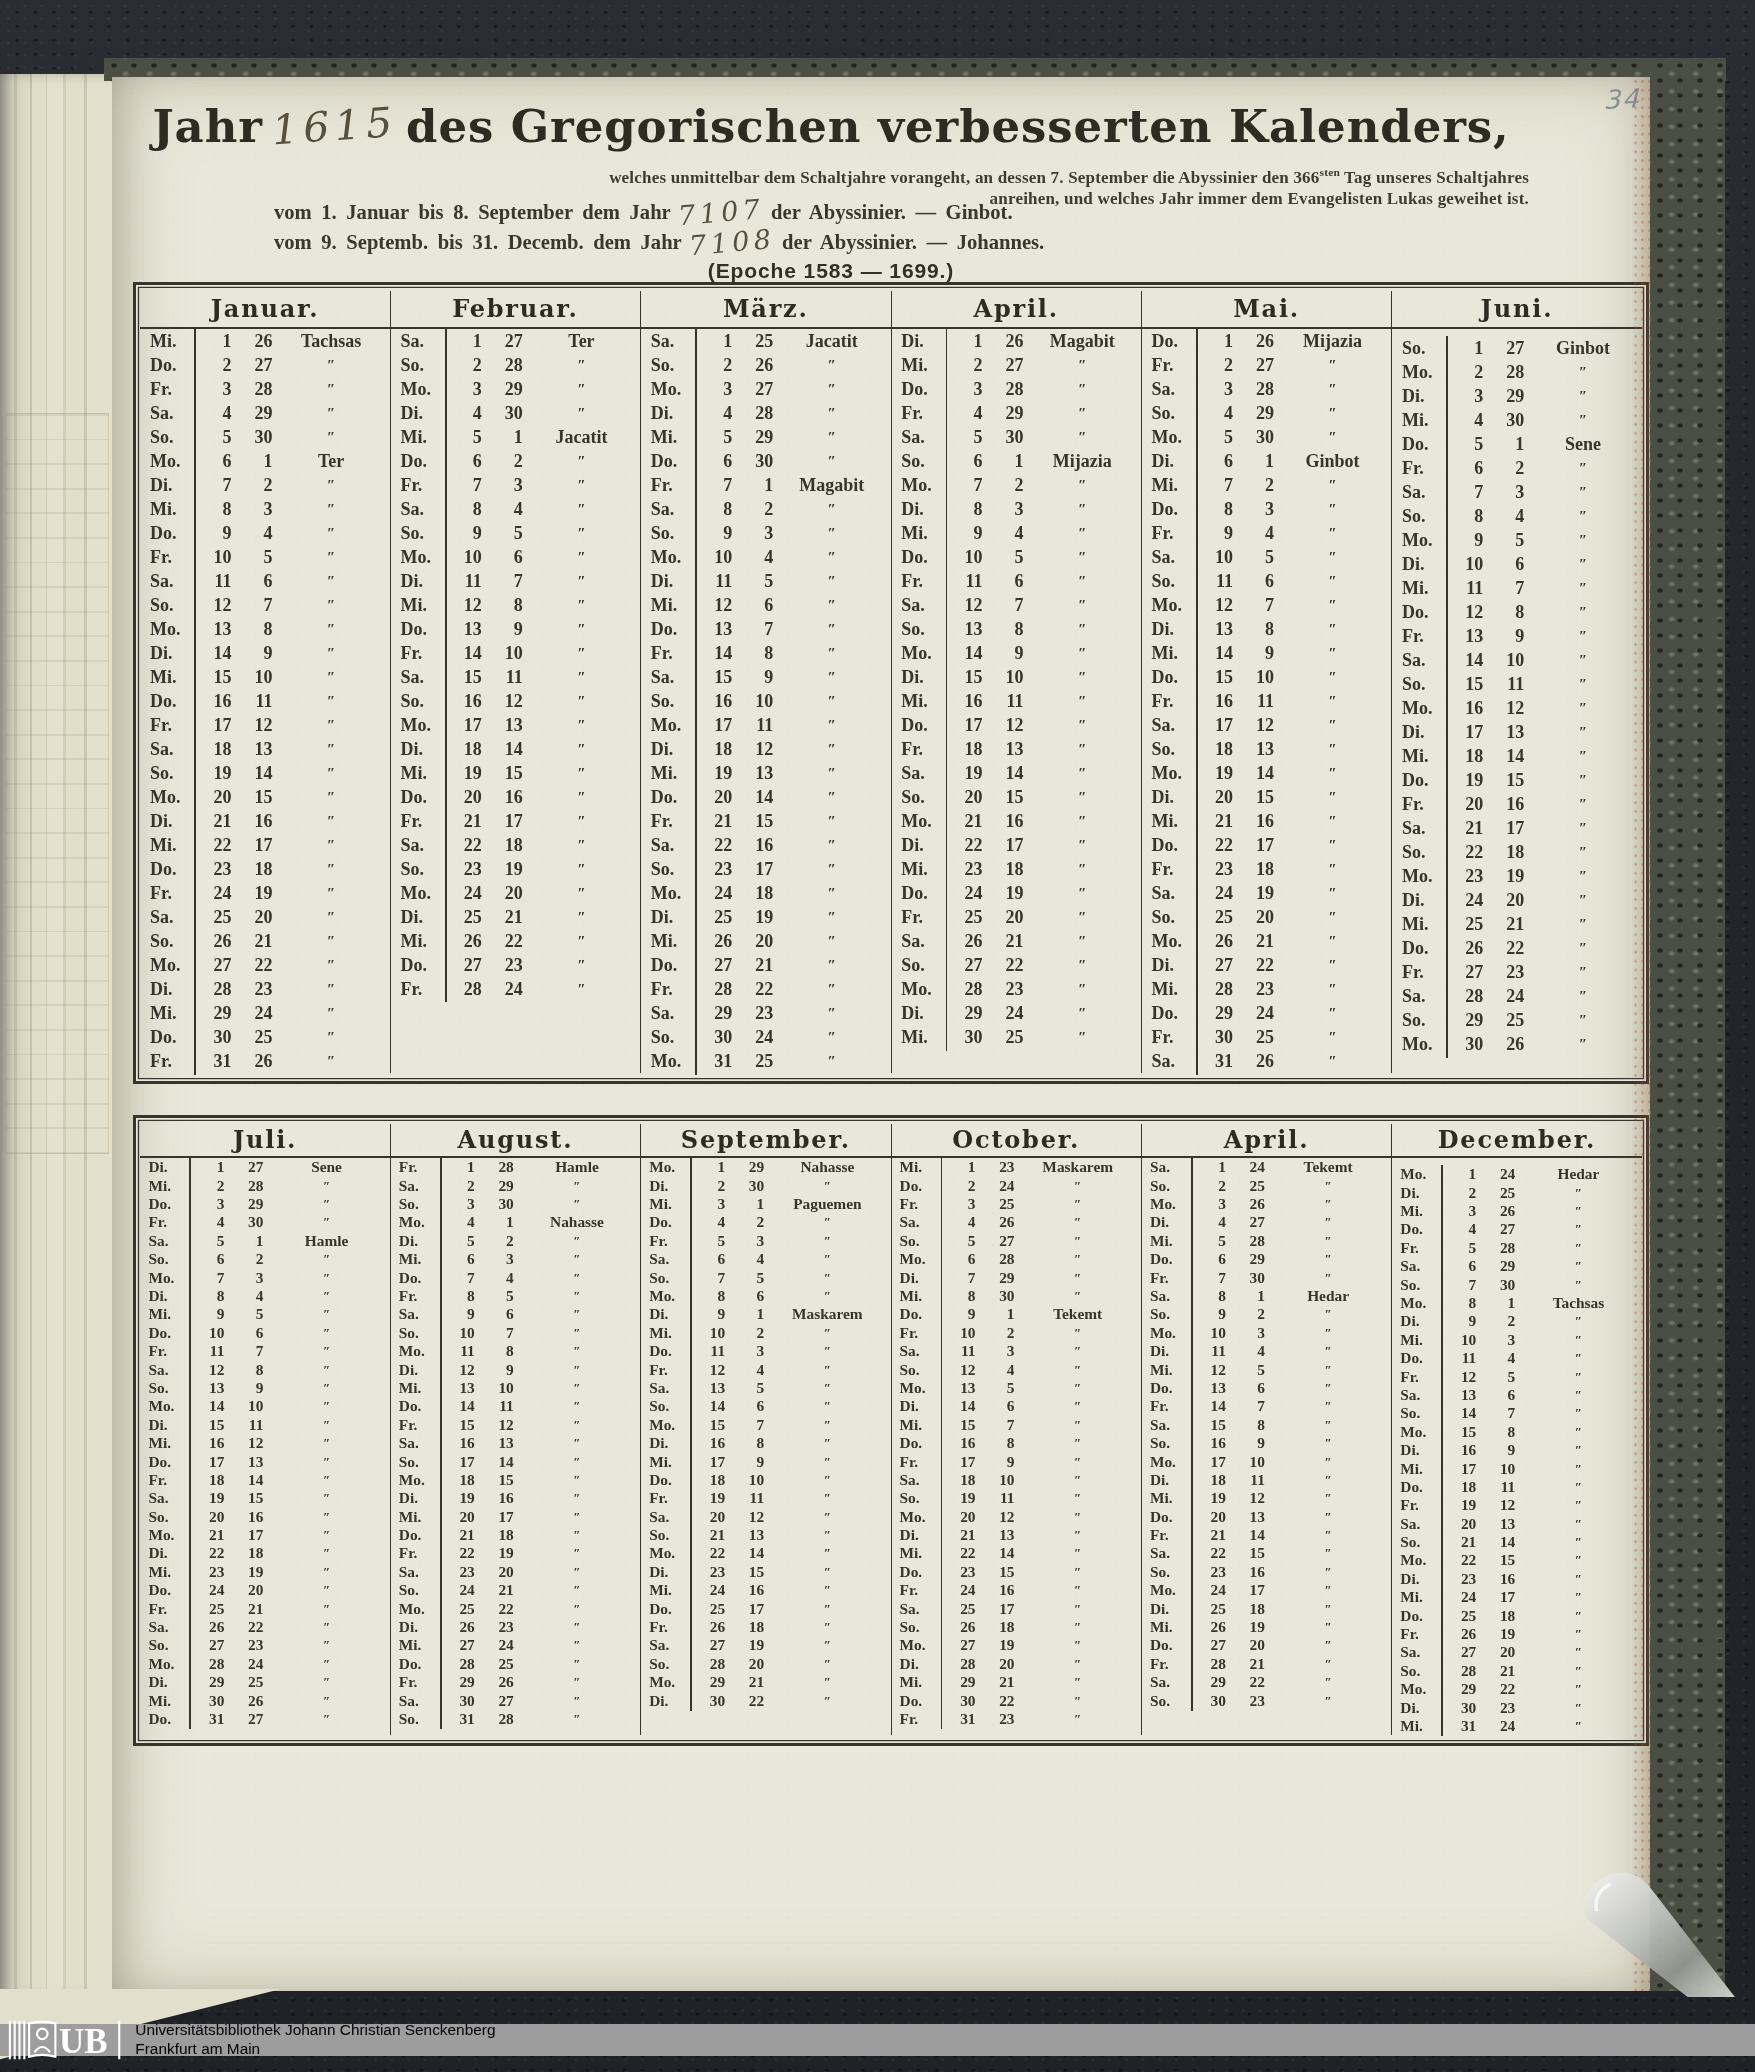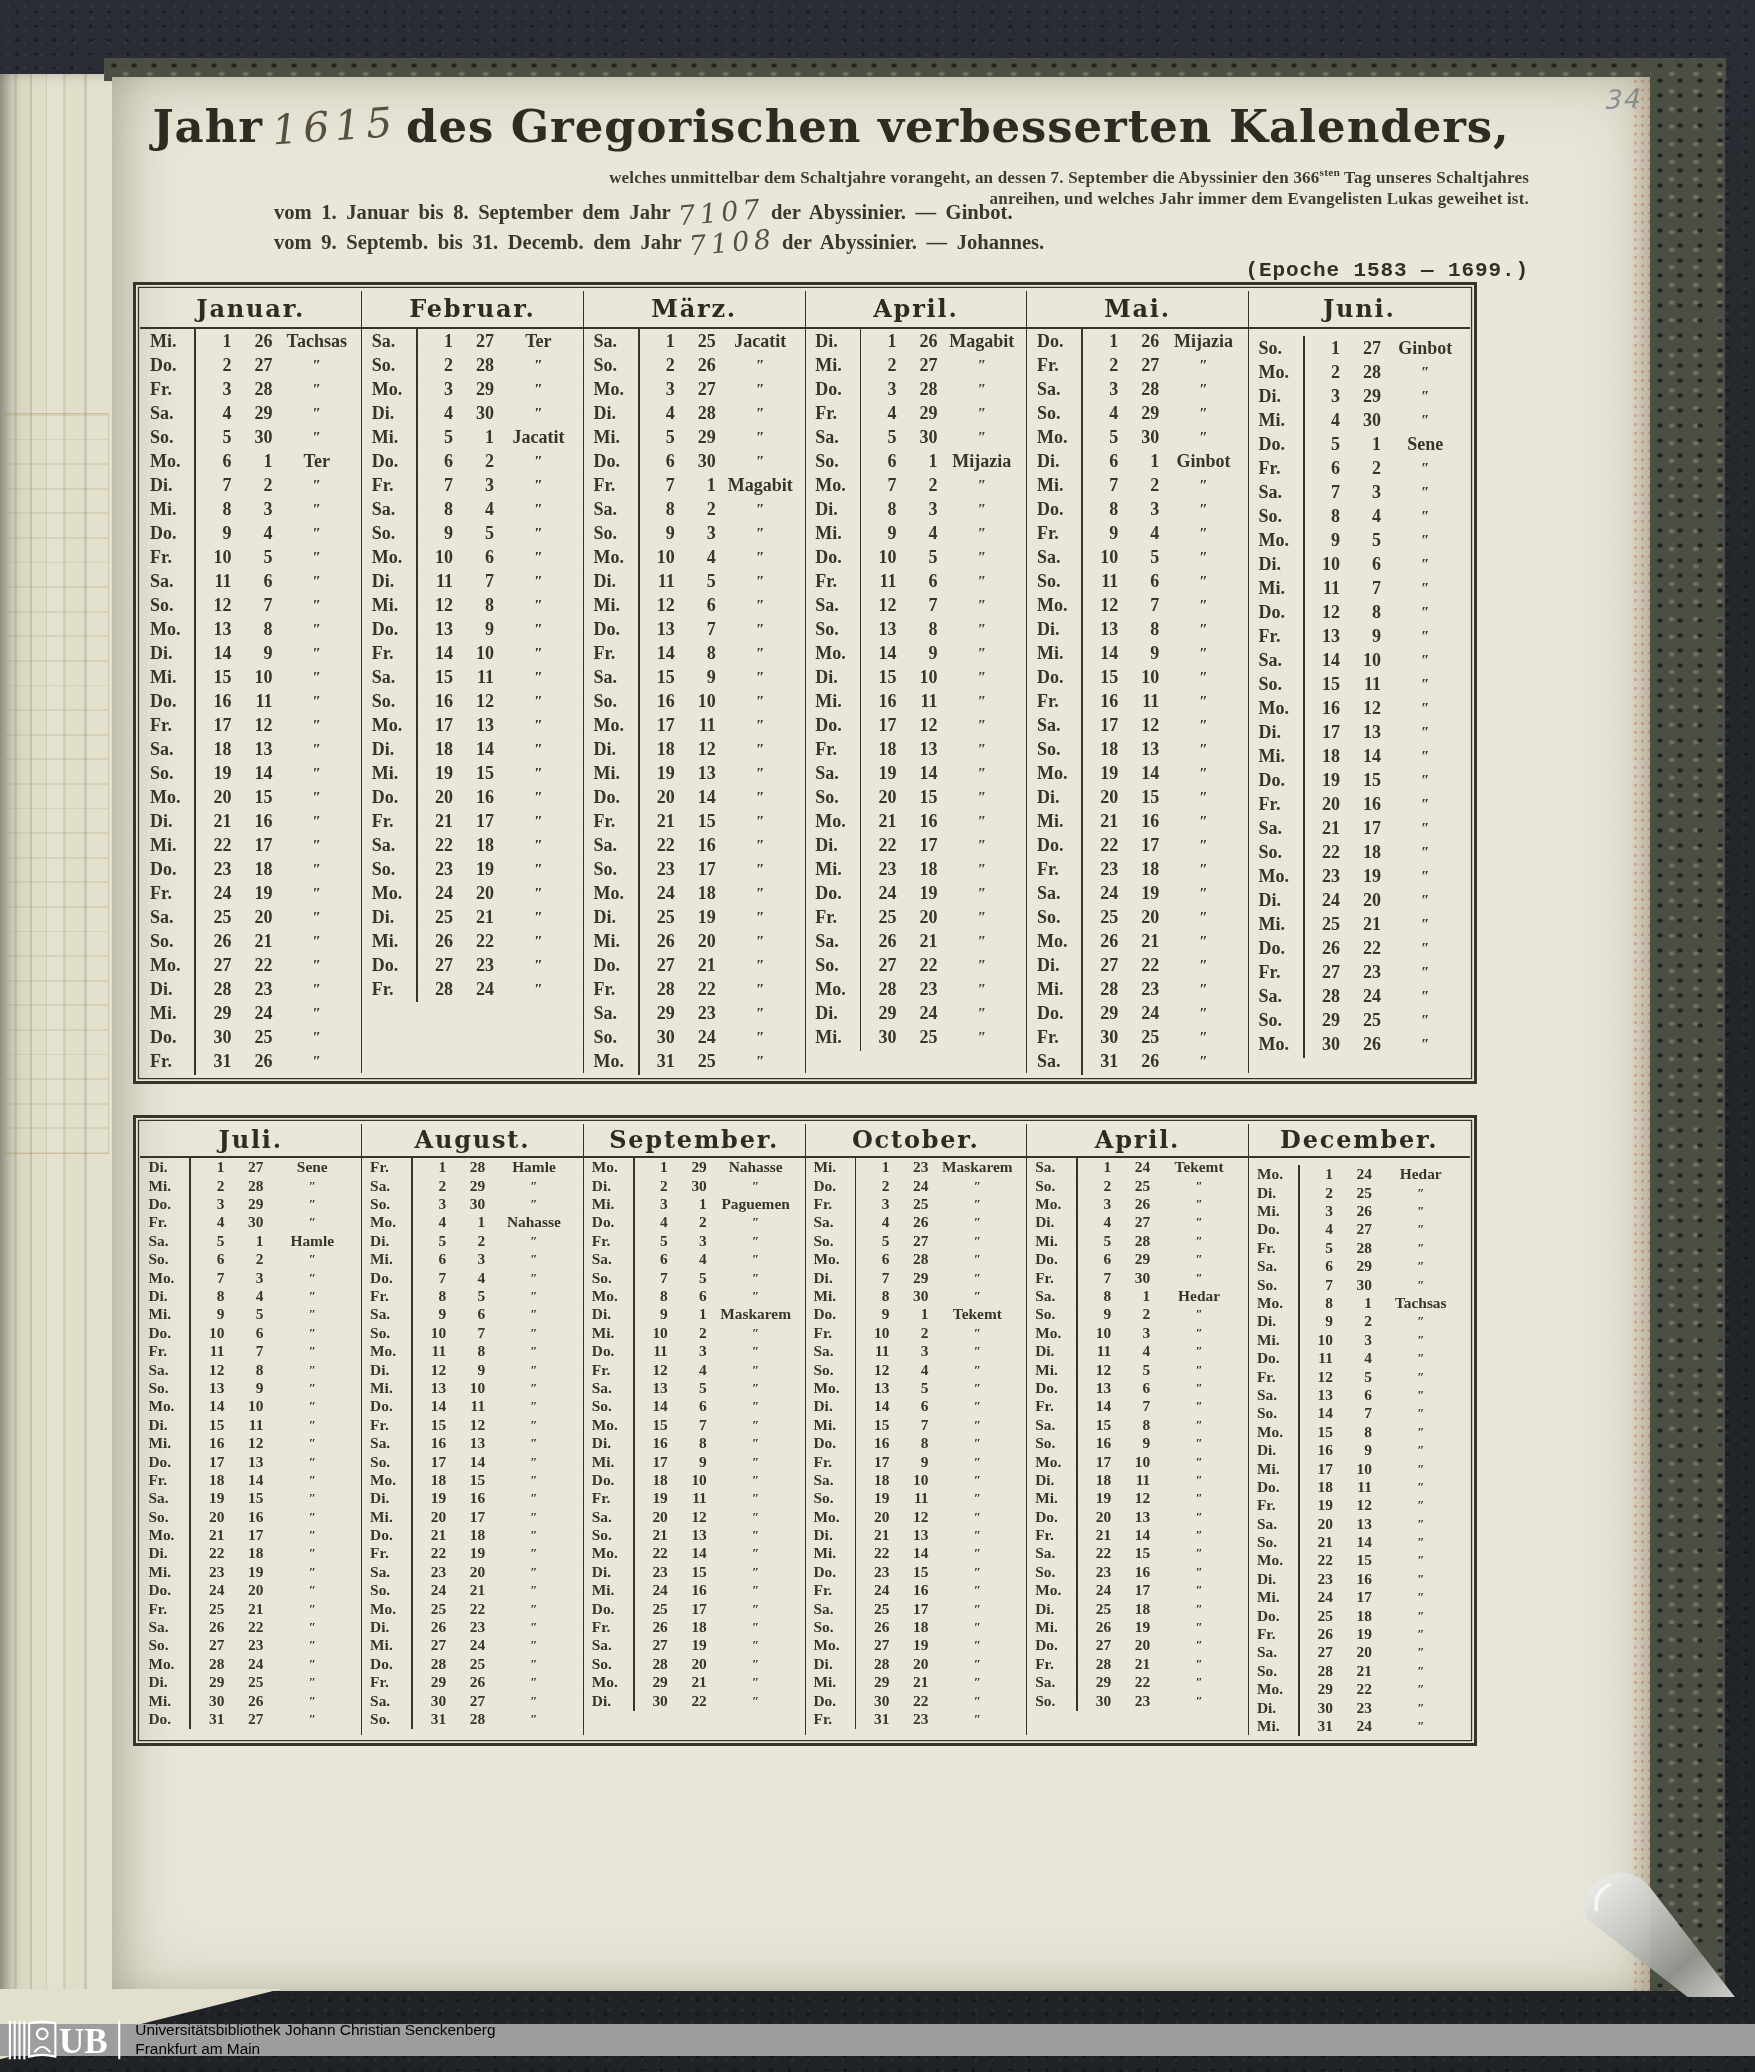--- a/index.html
+++ b/index.html
@@ -77,27 +77,27 @@
     position:absolute; left:21px; top:85px; width:1396px; text-align:right;
     font-size:17px; font-weight:700; color:#3e3b31; line-height:21.5px; letter-spacing:0.2px;
   }
   .subs sup { font-size:11.4px; }
   .periods {
     position:absolute; left:162px; top:119px; width:1053px;
     font-size:20.6px; font-weight:700; color:#3a372d; line-height:28px; word-spacing:4.4px;
     white-space:nowrap;
   }
   .epoch {
-    position:absolute; left:21px; top:182px; width:1396px; text-align:right;
-    font-family:Liberation Mono, monospace; font-weight:700; font-size:21px;
+    position:absolute; left:21px; top:182px; width:1396px; text-align:center;
+    font-family:Liberation Sans, sans-serif; font-weight:700; font-size:21px;
     color:#332f27; letter-spacing:0.9px;
   }
   
   .caltable {
-    position:absolute; left:21px; width:1344px; box-sizing:border-box;
+    position:absolute; left:21px; width:1516px; box-sizing:border-box;
     border:3.5px solid var(--ink,#37342b);
     box-shadow: inset 0 0 0 1.8px var(--paper,#e9e7d9), inset 0 0 0 3.1px var(--ink,#37342b);
     padding:6.1px 4.4px 8px 4.4px;
     display:flex;
   }
   .block1 { top:205px; }
   .block2 { top:1038px; }
   .month { flex:1 1 0; min-width:0; border-right:1.8px solid var(--ink,#37342b); display:flex; flex-direction:column; }
   .month:last-child { border-right:none;gap:7px; }
   .mhead {

